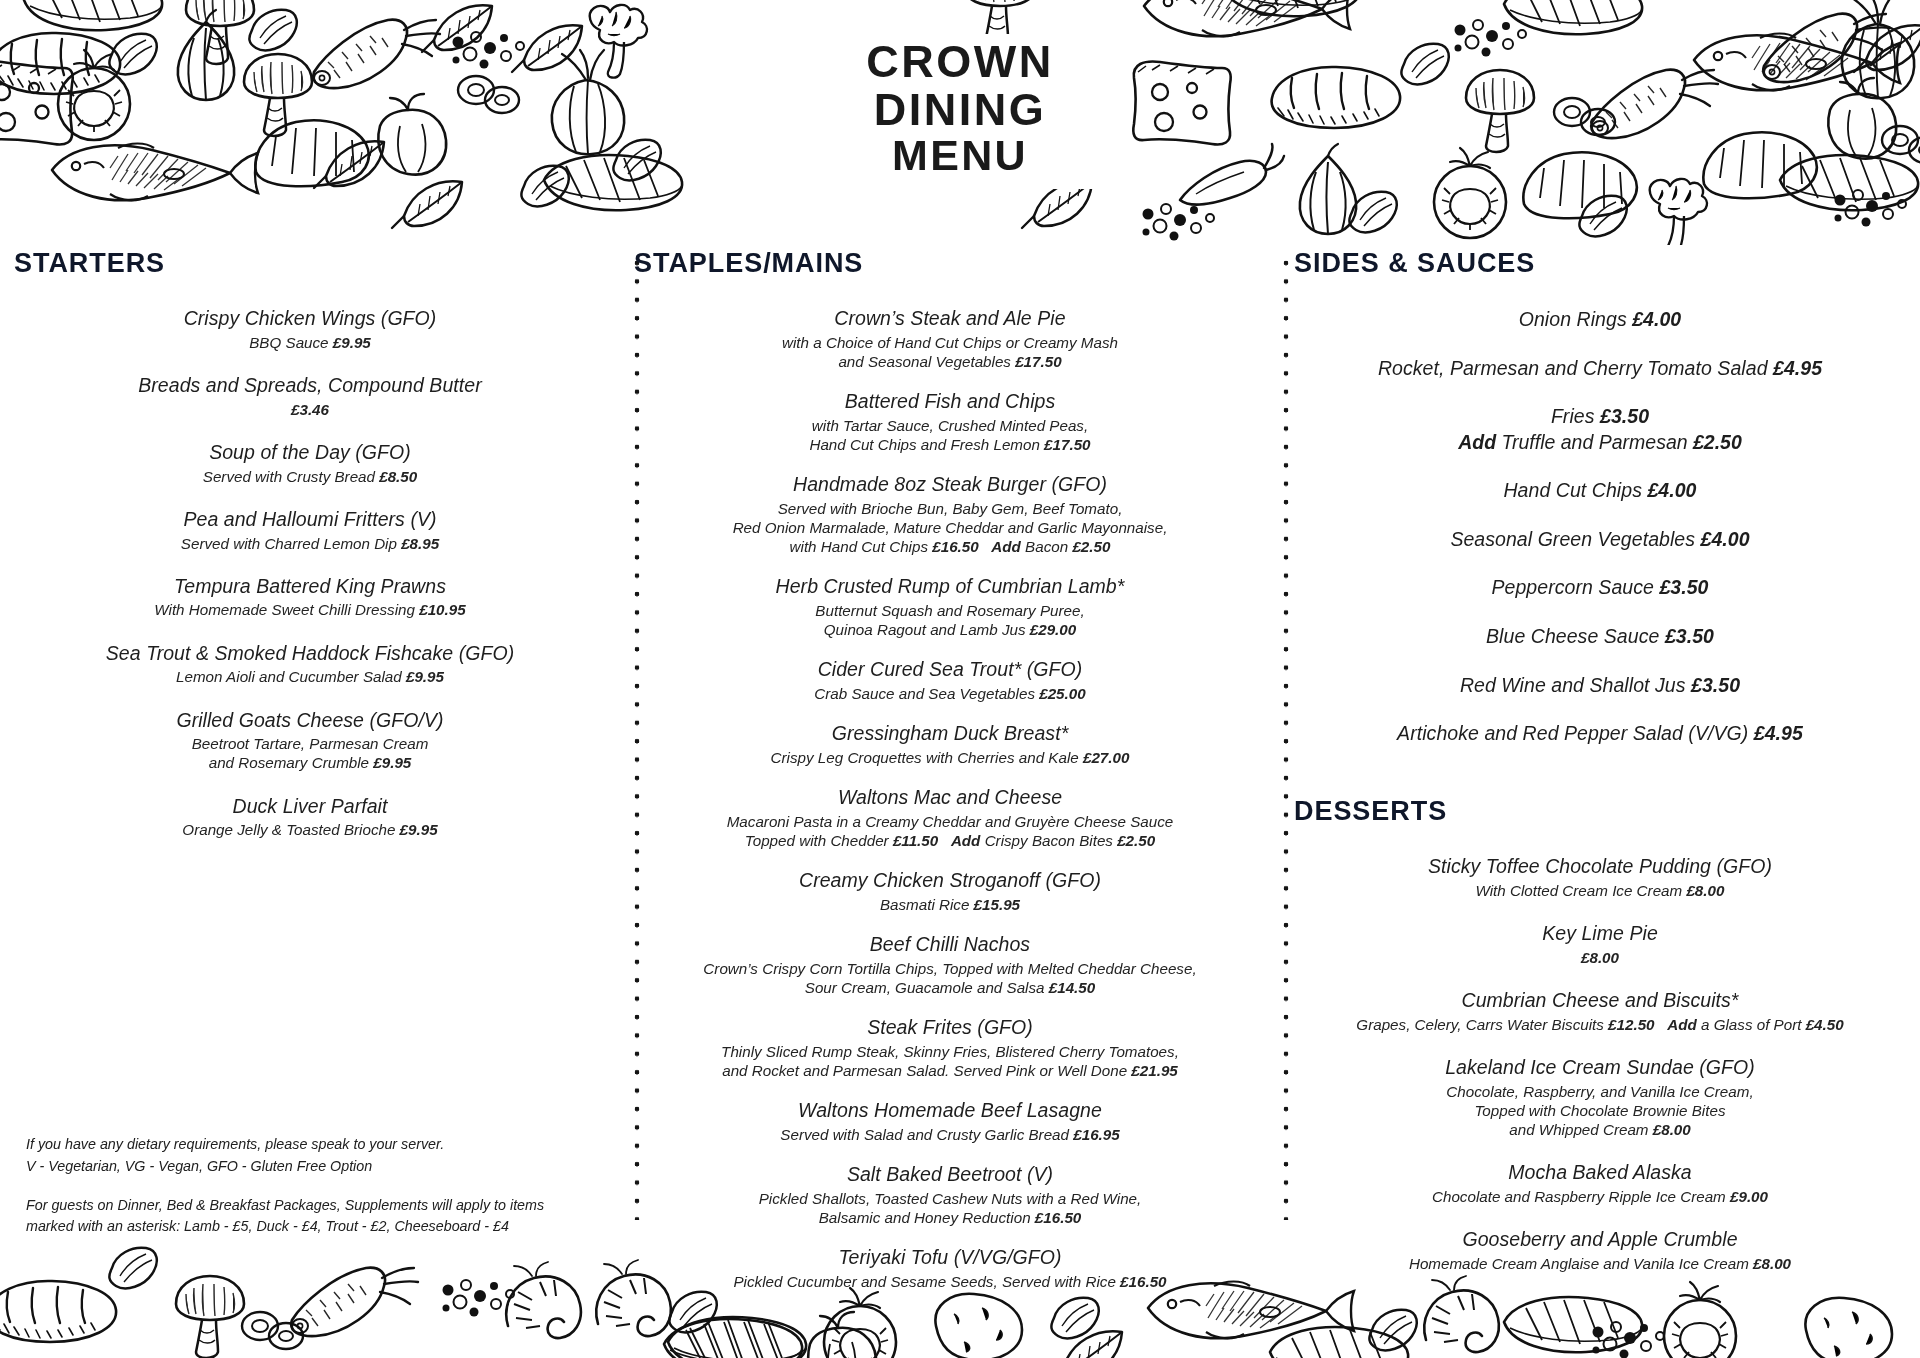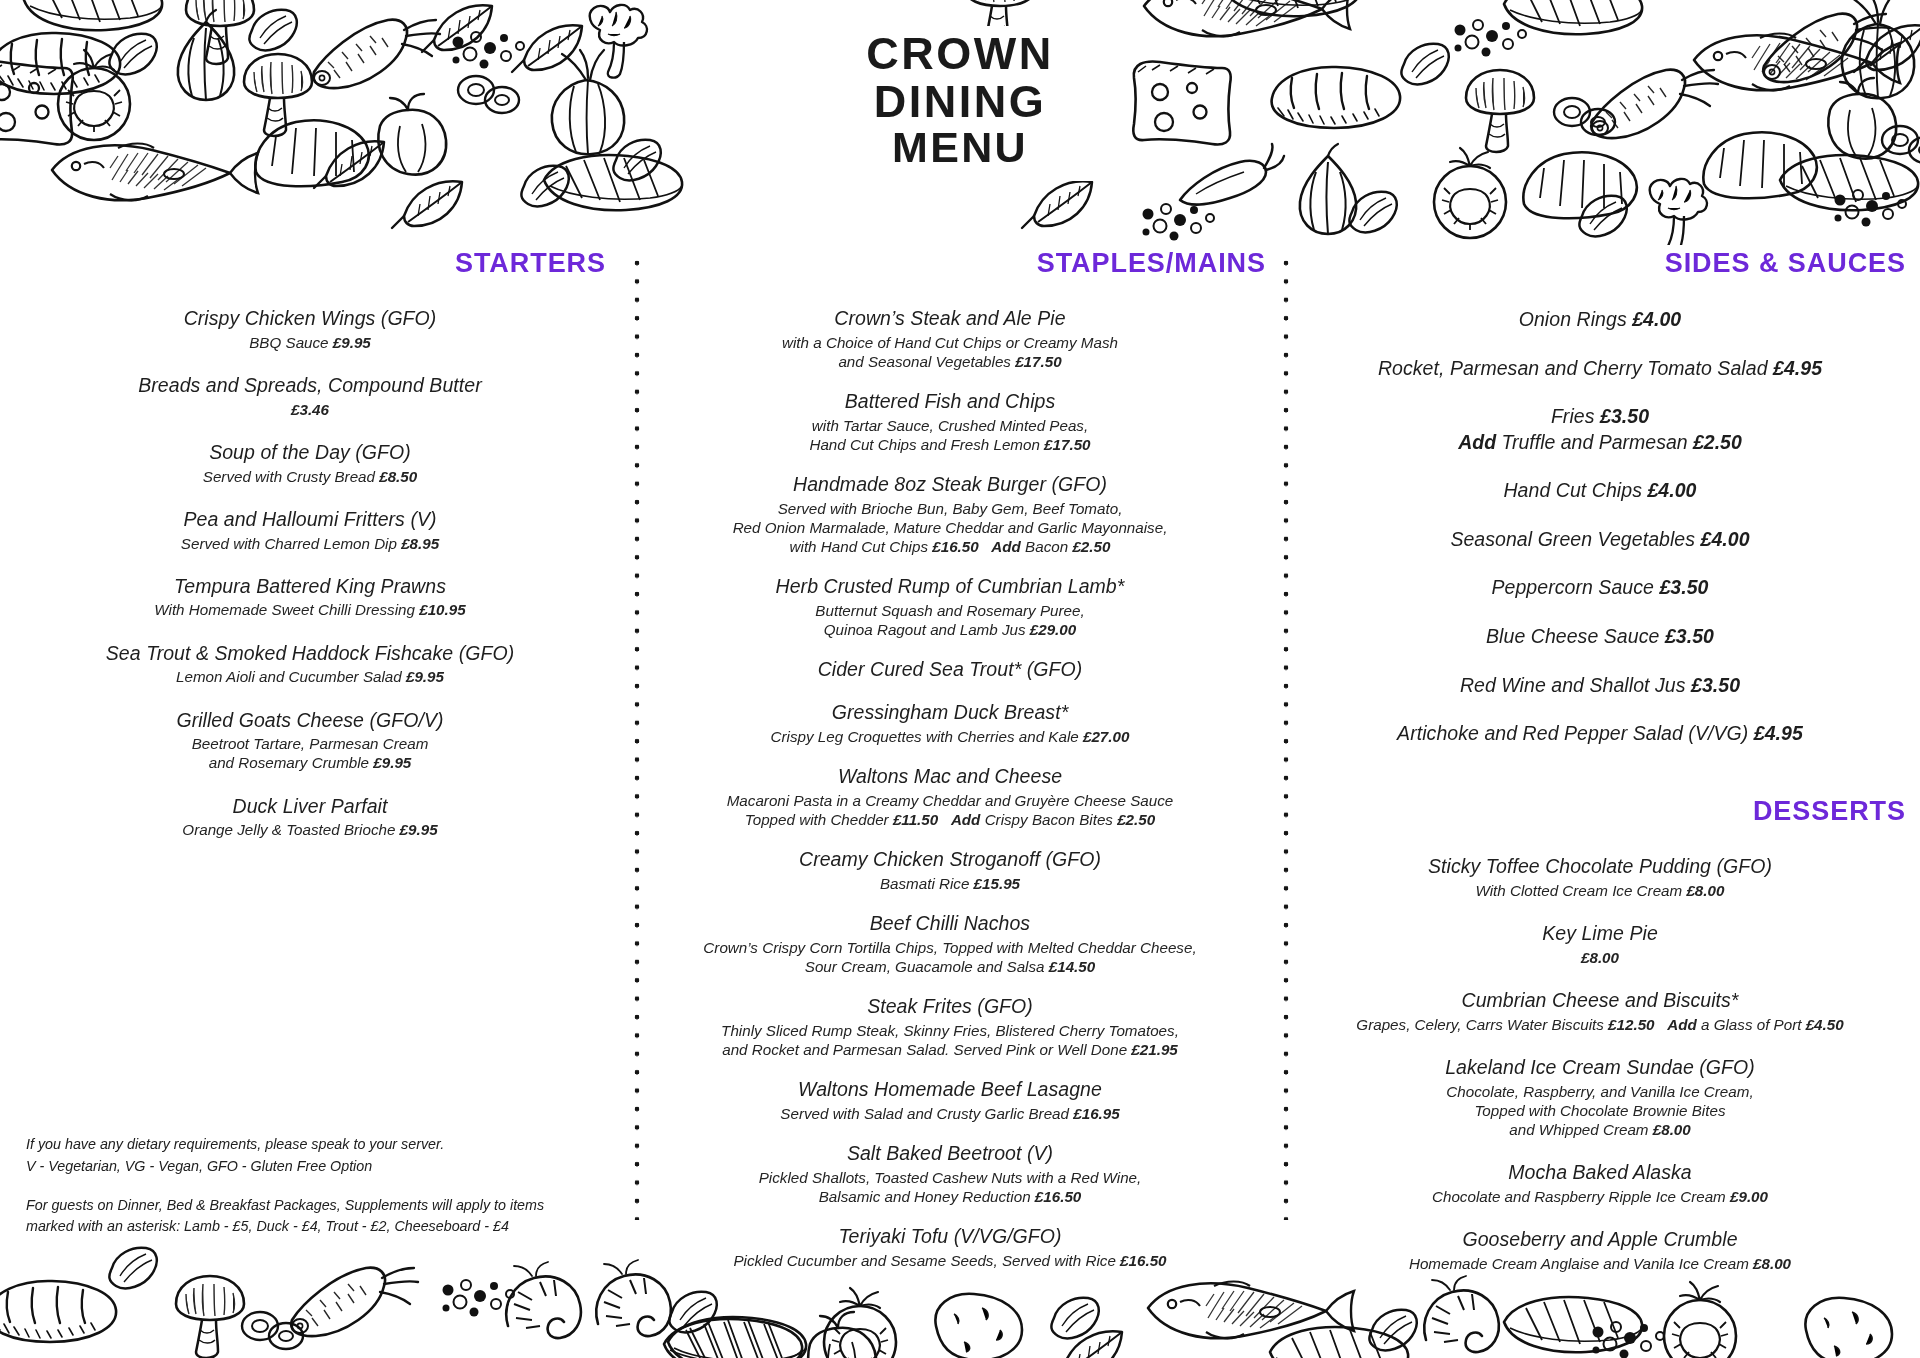--- a/index.html
+++ b/index.html
@@ -27,21 +27,21 @@
     overflow: hidden;
     pointer-events: none;
   }
   .band-top { top: 0; height: 245px; }
   .band-bottom { bottom: 0; height: 128px; }
   .band svg { display: block; }
 
   
   .masthead {
     position: absolute;
-    top: 26px;
+    top: 34px;
     left: 50%;
     transform: translateX(-50%);
     width: 300px;
     text-align: center;
     background: #ffffff;
     padding: 4px 22px 10px 22px;
     z-index: 5;
   }
   .masthead .line {
     font-weight: 700;
@@ -77,25 +77,25 @@
     width: 6px;
     height: 960px;
     background-image: radial-gradient(circle at 3px 3px, #141414 2.1px, rgba(0,0,0,0) 2.6px);
     background-size: 6px 18.4px;
     background-repeat: repeat-y;
   }
   .divider-1 { left: 634px; }
   .divider-2 { left: 1283px; }
 
   .section-title {
-    text-align: right;
+    text-align: left;
     font-size: 27px;
     font-weight: 700;
     letter-spacing: 0.035em;
-    color: #6d28d9;
+    color: #0f172a;
     margin-bottom: 28px;
   }
   .section-title.desserts { margin-top: 49px; }
 
   .item { text-align: center; margin-bottom: 22px; font-style: italic; }
   .item-name {
     font-size: 19.5px;
     font-weight: 400;
     color: #1e1e1e;
     line-height: 1.22;
@@ -513,20 +513,21 @@
           <div class="item">
             <div class="item-name">Handmade 8oz Steak Burger (GFO)</div>
             <div class="item-desc">Served with Brioche Bun, Baby Gem, Beef Tomato,<br>Red Onion Marmalade, Mature Cheddar and Garlic Mayonnaise,<br>with Hand Cut Chips <b>£16.50</b>&nbsp;&nbsp; <b>Add</b> Bacon <b>£2.50</b></div>
           </div>
           <div class="item">
             <div class="item-name">Herb Crusted Rump of Cumbrian Lamb*</div>
             <div class="item-desc">Butternut Squash and Rosemary Puree,<br>Quinoa Ragout and Lamb Jus <b>£29.00</b></div>
           </div>
           <div class="item">
             <div class="item-name">Cider Cured Sea Trout* (GFO)</div>
+            <div class="item-desc">Crab Sauce and Sea Vegetables <b>£25.00</b></div>
           </div>
           <div class="item">
             <div class="item-name">Gressingham Duck Breast*</div>
             <div class="item-desc">Crispy Leg Croquettes with Cherries and Kale <b>£27.00</b></div>
           </div>
           <div class="item">
             <div class="item-name">Waltons Mac and Cheese</div>
             <div class="item-desc">Macaroni Pasta in a Creamy Cheddar and Gruyère Cheese Sauce<br>Topped with Chedder <b>£11.50</b>&nbsp;&nbsp; <b>Add</b> Crispy Bacon Bites <b>£2.50</b></div>
           </div>
           <div class="item">

